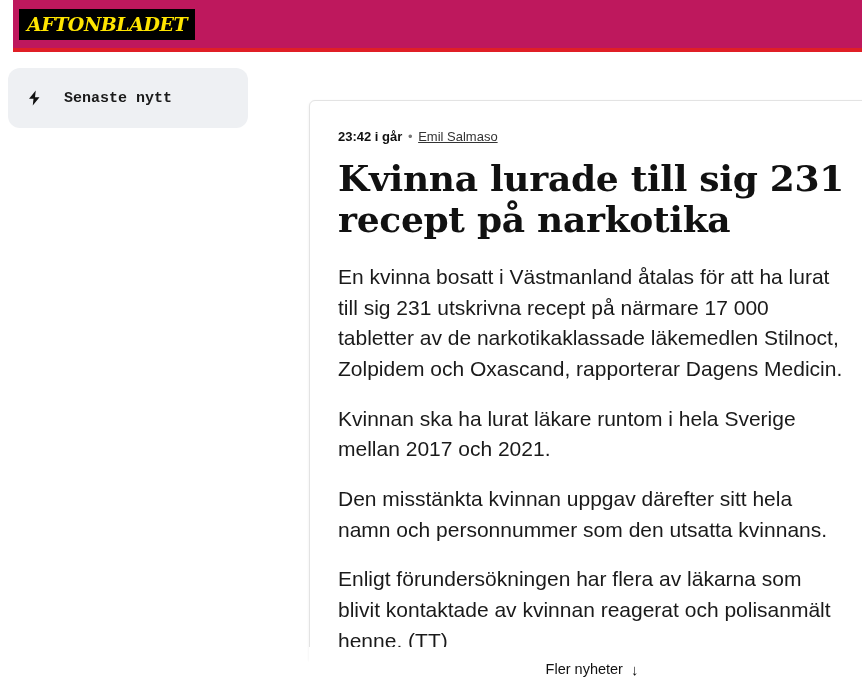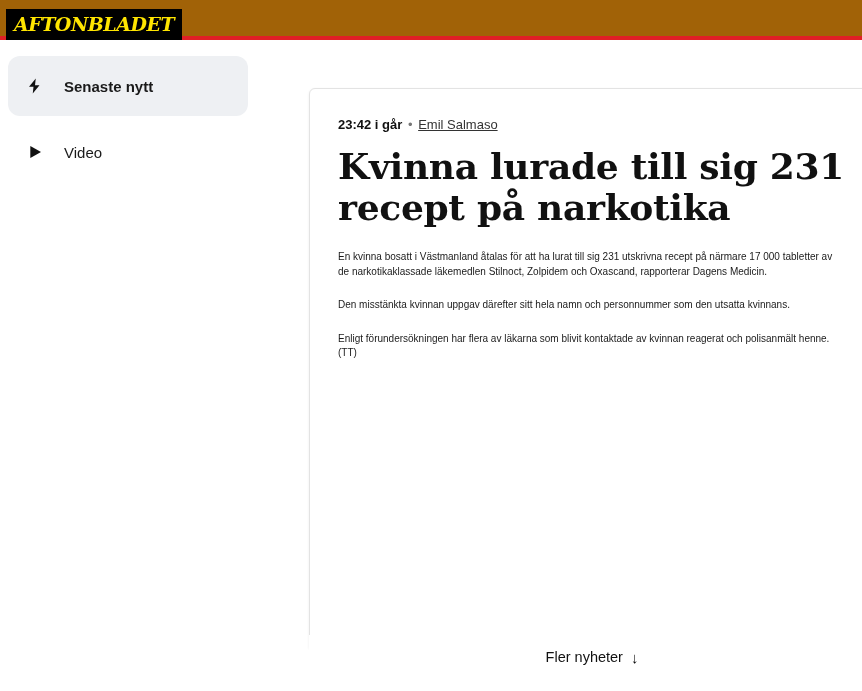--- a/index.html
+++ b/index.html
@@ -9,23 +9,24 @@
     width: 862px;
     height: 691px;
     overflow: hidden;
     background: #ffffff;
     font-family: "Liberation Sans", sans-serif;
   }
 
   
   .header {
     position: relative;
-    height: 40px;
-    background: #a16207;
+    height: 52px;
+    background: #be185d;
     border-bottom: 4px solid #e01f26;
+    margin-left: 13px;
   }
   .logo {
     position: absolute;
     left: 6px;
     top: 9px;
     background: #000000;
     color: #ffe500;
     font-family: "DejaVu Serif", serif;
     font-weight: bold;
     font-style: italic;
@@ -70,21 +71,21 @@
   .nav-icon {
     width: 22px;
     height: 22px;
     display: inline-flex;
     align-items: center;
     justify-content: center;
     color: #111;
     flex: 0 0 22px;
   }
   .nav-label { font-size: 15px; }
-  .nav-item.active .nav-label { font-weight: bold; }
+  .nav-item.active .nav-label { font-weight: bold; font-family: Liberation Mono, monospace; }
 
   
   .content {
     flex: 1;
     position: relative;
     padding-top: 48px;
   }
   .article-card {
     position: relative;
     margin-left: 47px;
@@ -110,21 +111,21 @@
   .headline {
     font-family: "DejaVu Serif", serif;
     font-size: 36px;
     line-height: 1.14;
     font-weight: bold;
     color: #111;
     margin: 0 0 22px 0;
     letter-spacing: -0.3px;
   }
   .para {
-    font-size: 10px;
+    font-size: 21px;
     line-height: 1.46;
     color: #1a1a1a;
     margin: 0 0 19px 0;
   }
   .close-btn {
     position: absolute;
     top: 82px;
     right: 5px;
     width: 28px;
     height: 28px;
@@ -179,46 +180,39 @@
     <div class="nav-item active">
       <span class="nav-icon">
         <svg width="18" height="18" viewBox="0 0 24 24" fill="#111">
             <path d="M13 2L4 13h6l-1 9 9-11h-6l1-9z"></path>
           </svg>
       </span>
       <span class="nav-label">Senaste nytt</span>
     </div>
 
 
-    <div class="nav-item">
-      <span class="nav-icon">
-        <svg width="16" height="16" viewBox="0 0 24 24" fill="#111">
-            <path d="M5 3l16 9-16 9z"></path>
-          </svg>
-      </span>
-      <span class="nav-label">Video</span>
-    </div>
 
   </nav>
 
   <section class="content">
 
     <button class="close-btn">×</button>
 
     <article class="article-card">
 
       <div class="byline">
         <span class="time">23:42 i går</span>
         <span class="sep">•</span>
         <span class="author">Emil Salmaso</span>
       </div>
 
       <h1 class="headline">Kvinna lurade till sig 231 recept på narkotika</h1>
 
       <p class="para">En kvinna bosatt i Västmanland åtalas för att ha lurat till sig 231 utskrivna recept på närmare 17 000 tabletter av de narkotikaklassade läkemedlen Stilnoct, Zolpidem och Oxascand, rapporterar Dagens Medicin.</p>
+      <p class="para">Kvinnan ska ha lurat läkare runtom i hela Sverige mellan 2017 och 2021.</p>
       <p class="para">Den misstänkta kvinnan uppgav därefter sitt hela namn och personnummer som den utsatta kvinnans.</p>
       <p class="para">Enligt förundersökningen har flera av läkarna som blivit kontaktade av kvinnan reagerat och polisanmält henne. (TT)</p>
 
     </article>
 
     <div class="more-bar">
       <span>Fler nyheter</span>
       <span class="arrow">↓</span>
     </div>
 

